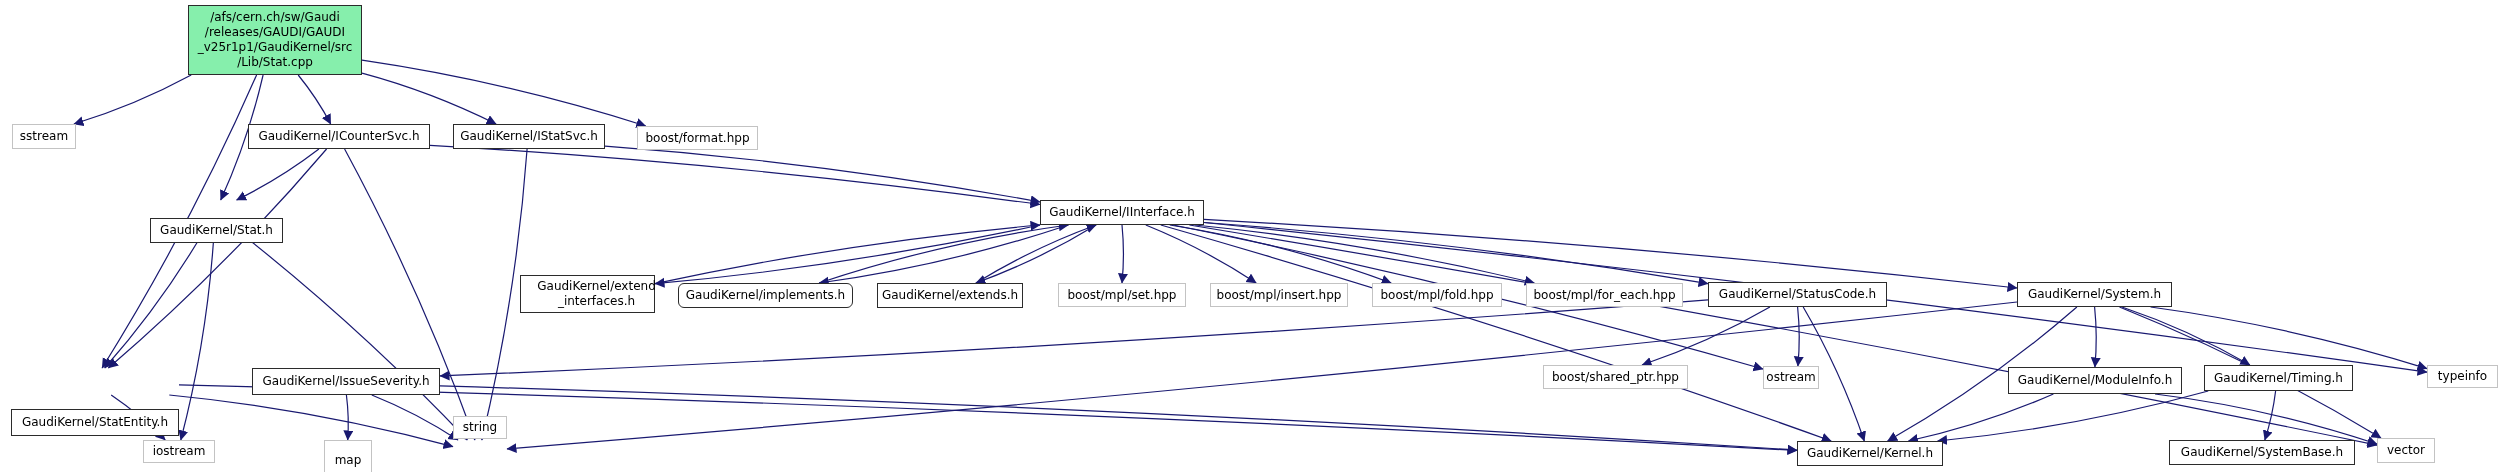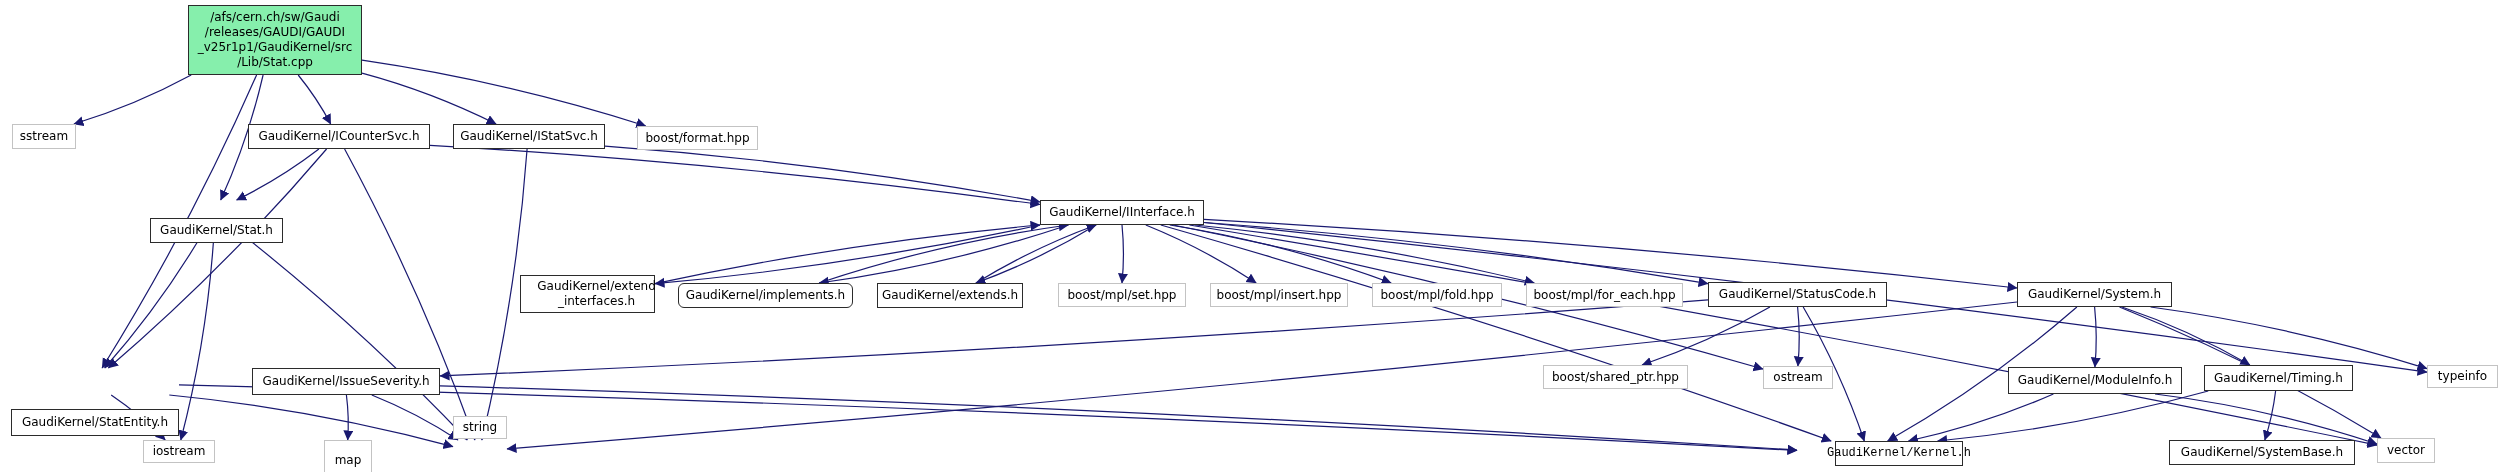--- a/index.html
+++ b/index.html
@@ -94,24 +94,24 @@
       <div class="node doc" style="left: 877px; top: 283px; width: 146px; height: 25px;">GaudiKernel/extends.h</div>
       <div class="node ext" style="left: 1058px; top: 283px; width: 128px; height: 24px;">boost/mpl/set.hpp</div>
       <div class="node ext" style="left: 1210px; top: 283px; width: 138px; height: 24px;">boost/mpl/insert.hpp</div>
       <div class="node ext" style="left: 1372px; top: 283px; width: 130px; height: 24px;">boost/mpl/fold.hpp</div>
       <div class="node ext" style="left: 1526px; top: 283px; width: 157px; height: 24px;">boost/mpl/for_each.hpp</div>
       <div class="node doc" style="left: 1708px; top: 282px; width: 179px; height: 25px;">GaudiKernel/StatusCode.h</div>
       <div class="node doc" style="left: 2017px; top: 282px; width: 155px; height: 25px;">GaudiKernel/System.h</div>
       <div class="node doc" style="left: 11px; top: 368px; width: 168px; height: 27px; margin-top: 41px;">GaudiKernel/StatEntity.h</div>
       <div class="node doc" style="left: 252px; top: 368px; width: 188px; height: 27px;">GaudiKernel/IssueSeverity.h</div>
       <div class="node ext" style="left: 1543px; top: 365px; width: 145px; height: 24px;">boost/shared_ptr.hpp</div>
-      <div class="node ext" style="left: 1763px; top: 366px; width: 70px; height: 23px;">ostream</div>
+      <div class="node ext" style="left: 1763px; top: 366px; width: 56px; height: 23px;">ostream</div>
       <div class="node doc" style="left: 2008px; top: 367px; width: 174px; height: 27px;">GaudiKernel/ModuleInfo.h</div>
       <div class="node doc" style="left: 2204px; top: 365px; width: 149px; height: 26px;">GaudiKernel/Timing.h</div>
       <div class="node ext" style="left: 2427px; top: 365px; width: 71px; height: 23px;">typeinfo</div>
       <div class="node ext" style="left: 143px; top: 440px; width: 72px; height: 23px;">iostream</div>
       <div class="node ext" style="left: 324px; top: 440px; width: 48px; height: 40px;">map</div>
       <div class="node ext" style="left: 453px; top: 416px; width: 54px; height: 23px;">string</div>
-      <div class="node doc" style="left: 1835px; top: 441px; width: 128px; height: 25px; font-family: Liberation Mono, monospace;">GaudiKernel/Kernel.h</div>
+      <div class="node doc" style="left: 1797px; top: 441px; width: 146px; height: 25px;">GaudiKernel/Kernel.h</div>
       <div class="node doc" style="left: 2169px; top: 440px; width: 186px; height: 25px;">GaudiKernel/SystemBase.h</div>
       <div class="node ext" style="left: 2377px; top: 438px; width: 58px; height: 25px;">vector</div>
     </div>
 </div>
 
 </body></html>

